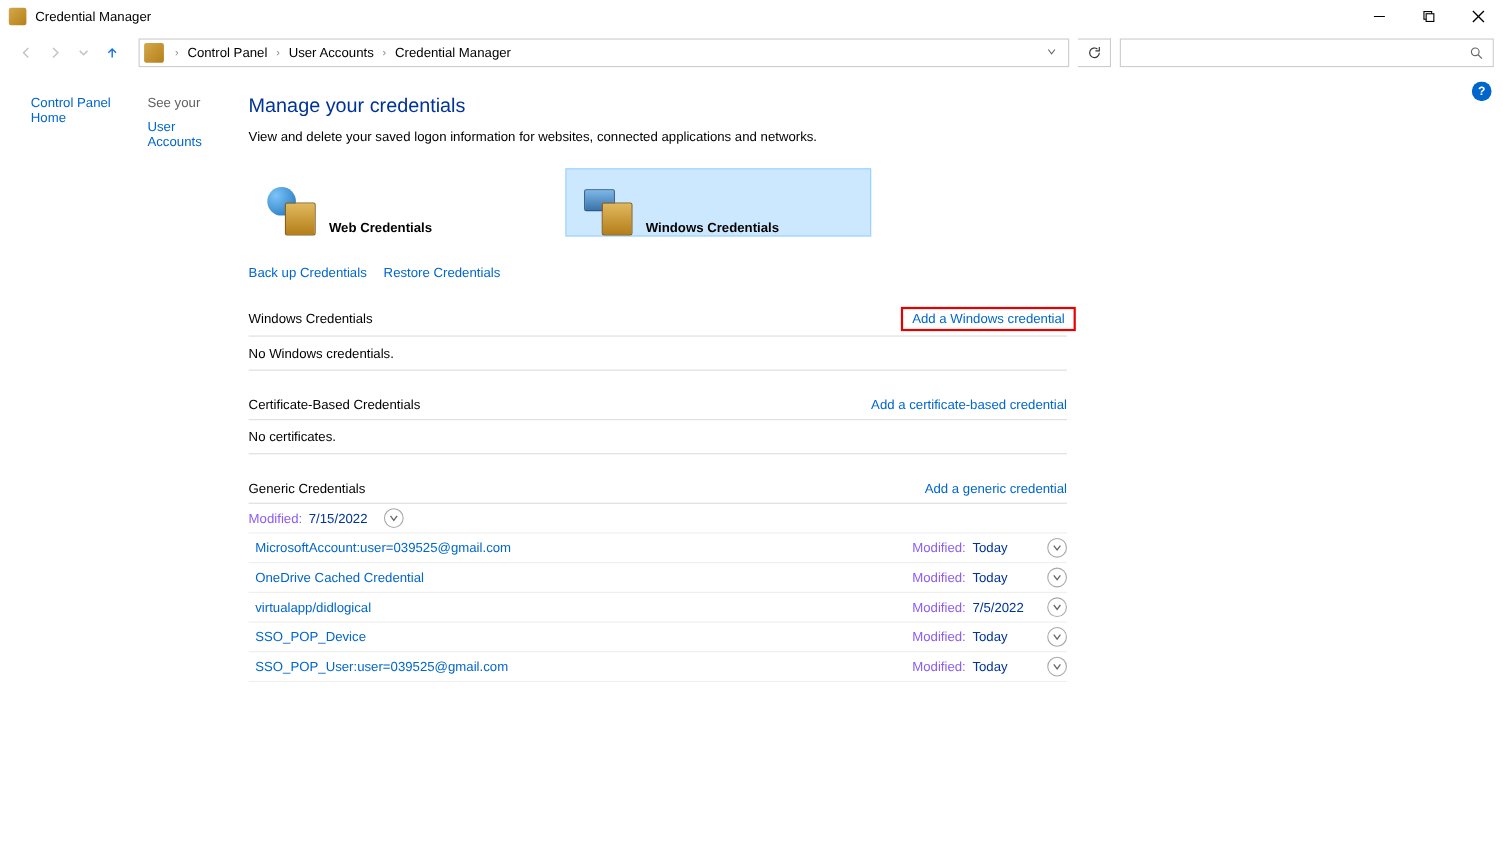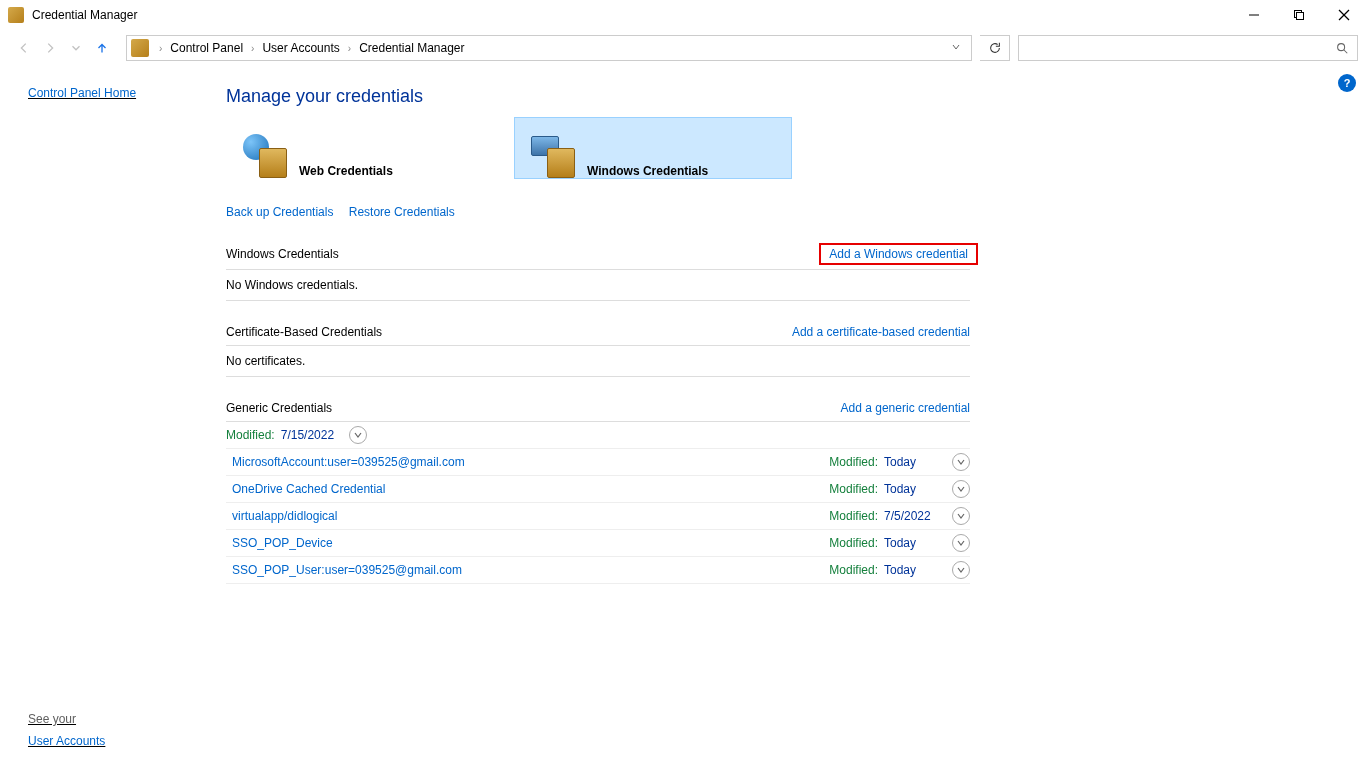--- a/index.html
+++ b/index.html
@@ -135,23 +135,22 @@
     .searchbox svg { width: 14px; height: 14px; color: #666; }
     
     .body {
       display: flex;
       height: calc(100% - 66px);
     }
     .sidebar {
       width: 210px;
       padding: 20px 0 10px 28px;
       display: flex;
-      flex-direction: column;
+      flex-direction: row;
       justify-content: space-between;
-      text-decoration: underline;
     }
     .sidebar-top a, .sidebar-bottom a {
       color: #0066cc;
       text-decoration: none;
       font-size: 12px;
       display: block;
       margin-bottom: 10px;
     }
     .sidebar-bottom .see-also {
       color: #606060;
@@ -270,21 +269,21 @@
       border-bottom: 1px solid #eee;
       padding: 4px 0;
       font-size: 12px;
     }
     .cred-row .name {
       flex: 1;
       color: #0066cc;
       padding-left: 6px;
     }
     .cred-row .modlabel {
-      color: #15803d;
+      color: #8b5cf6;
       padding-right: 6px;
     }
     .cred-row .modval {
       color: #003399;
       width: 60px;
       text-align: left;
     }
     .cred-row .expand {
       width: 18px;
       height: 18px;
@@ -390,20 +389,21 @@
       <a href="#">Control Panel Home</a>
     </div>
     <div class="sidebar-bottom">
       <div class="see-also">See your</div>
       <a href="#">User Accounts</a>
     </div>
   </div>
 
   <div class="content">
     <h1 class="page-title">Manage your credentials</h1>
+    <div class="page-desc">View and delete your saved logon information for websites, connected applications and networks.</div>
 
     <div class="cred-cards">
       <div class="cred-card">
         <div class="cred-card-icon">
           <div class="globe"></div>
             <div class="safe"></div>
         </div>
         <span class="cred-card-label">Web Credentials</span>
       </div>
       <div class="cred-card selected">

